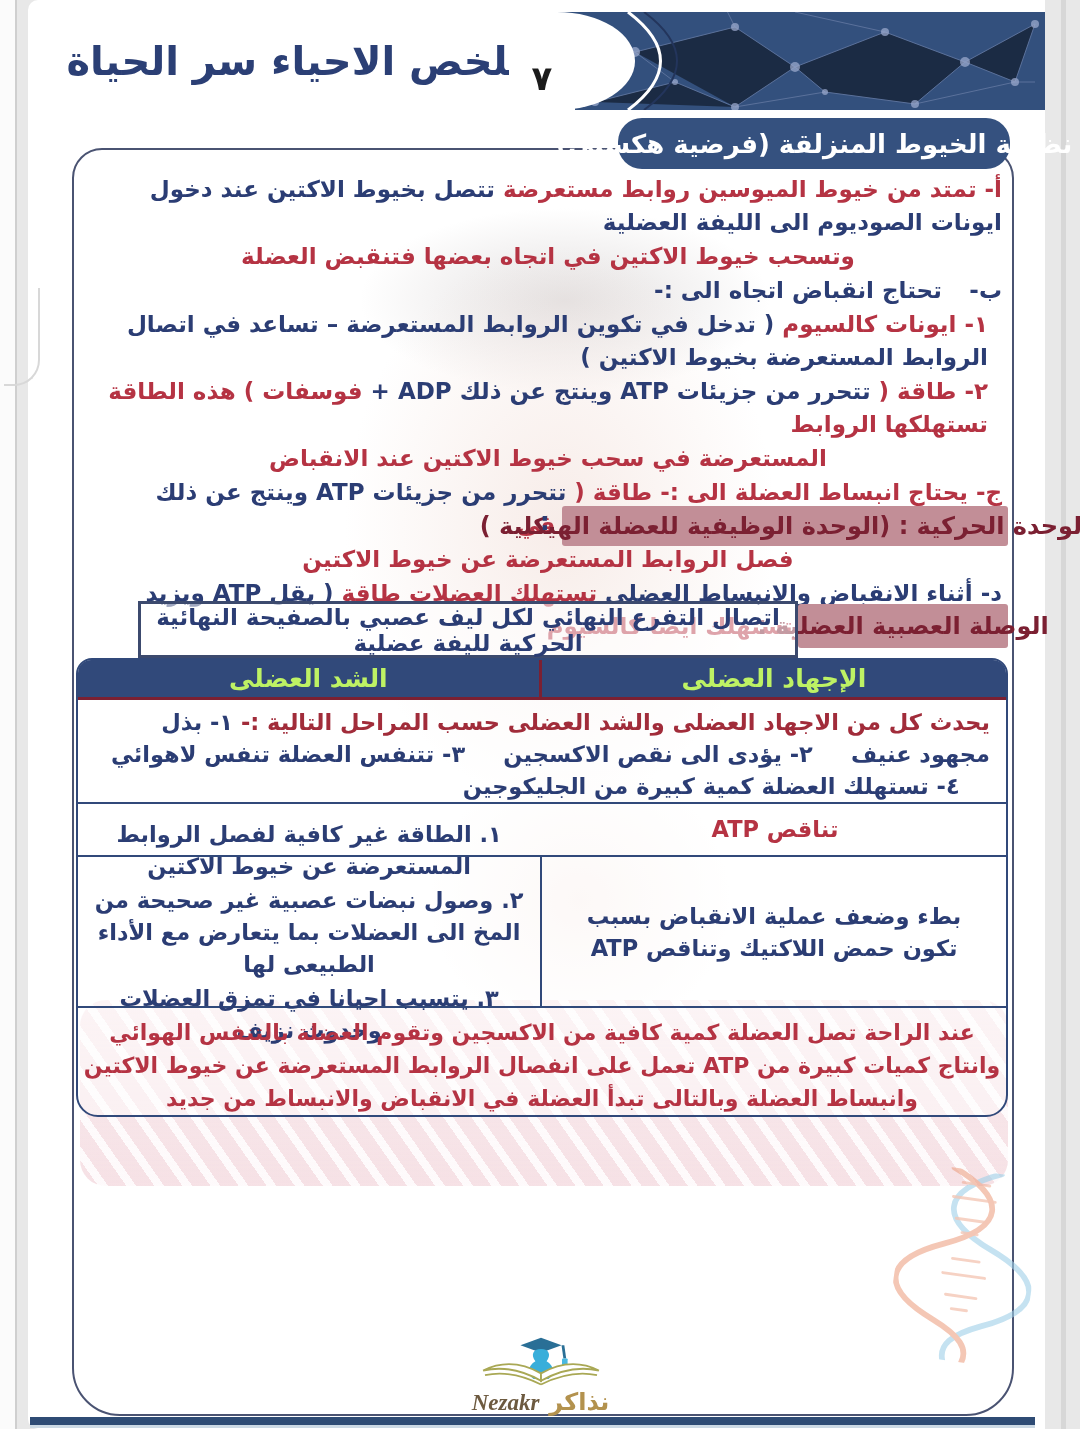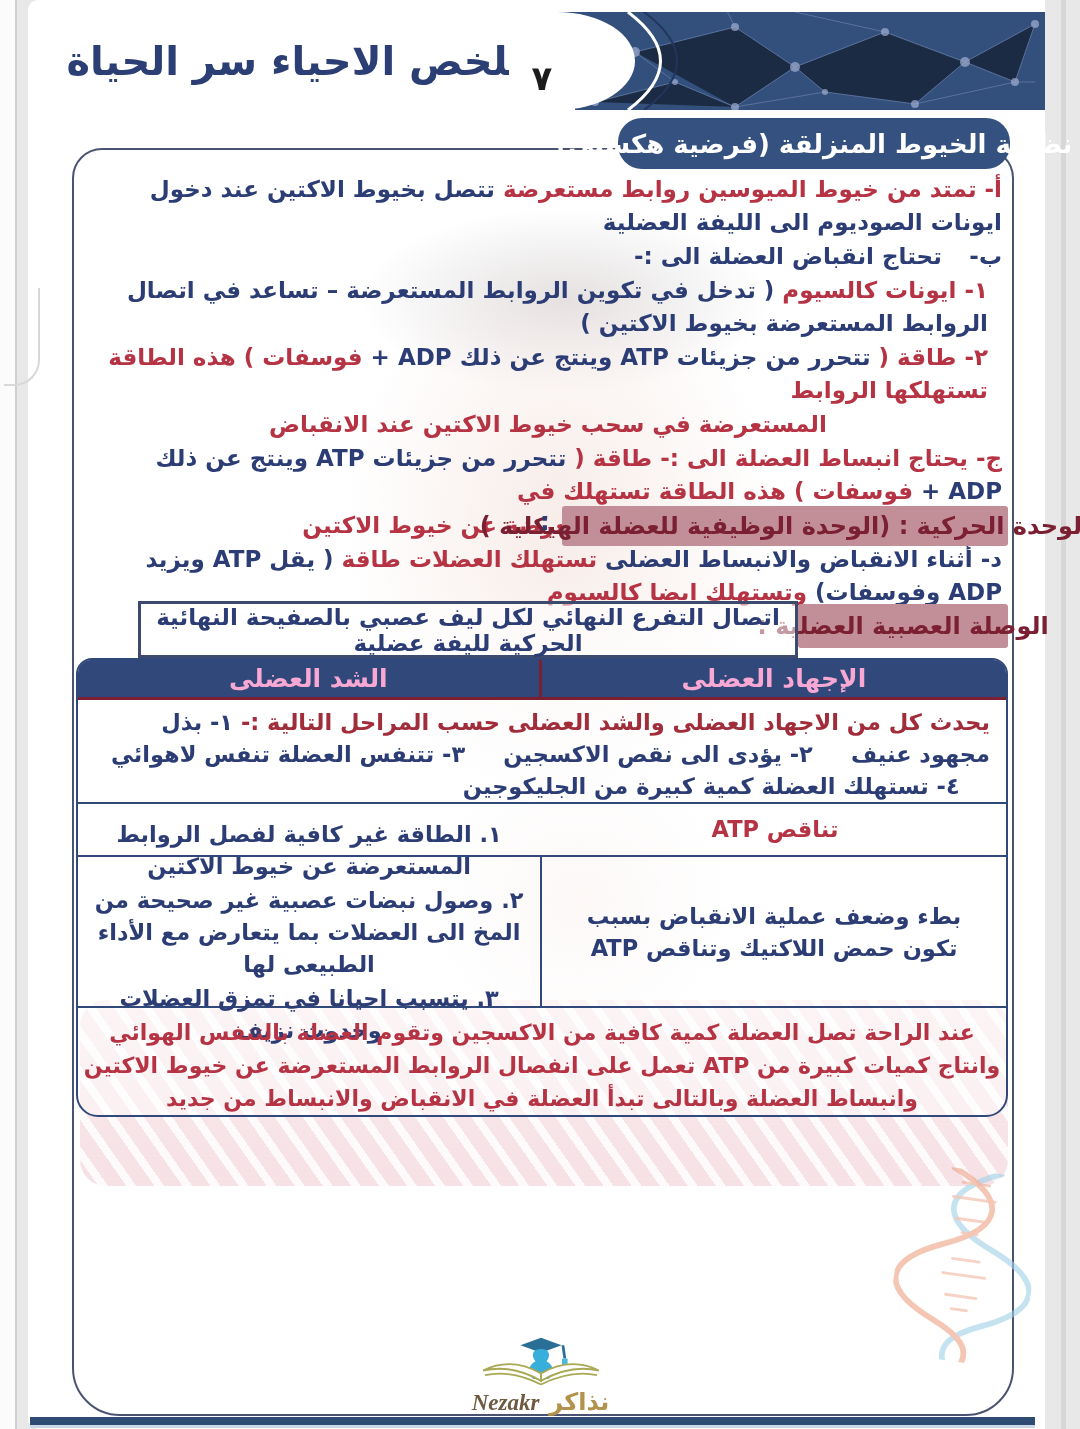--- a/index.html
+++ b/index.html
@@ -49,21 +49,21 @@
   .badge1-colon{position:absolute;left:540px;top:508px;color:#2b3d74;font-size:24px;font-weight:bold;}
   .defbox{position:absolute;border:3px solid #3c4a6e;background:rgba(255,255,255,.55);display:flex;align-items:center;justify-content:center;direction:rtl;}
   .defbox .t{color:#2b3d74;font-size:23px;font-weight:bold;text-align:center;padding:0 10px;}
   .box1{left:68px;top:549px;width:716px;height:49px;}
   .badge2{left:798px;top:604px;width:210px;height:44px;}
   .box2{left:138px;top:601px;width:654px;height:51px;}
 
   
   .mtable{position:absolute;left:76px;top:658px;width:932px;height:459px;direction:rtl;border:2.5px solid #31497a;border-radius:16px 16px 22px 22px;background:rgba(255,255,255,.45);box-sizing:border-box;display:flex;flex-direction:column;}
   .thead{height:54px;background:#31497a;border-radius:13px 13px 0 0;display:flex;border-bottom:3px solid #7b2032;}
-  .thead .cell{display:flex;align-items:center;justify-content:center;color:#f9a8d4;font-size:25px;font-weight:bold;}
+  .thead .cell{display:flex;align-items:center;justify-content:center;color:#bef264;font-size:25px;font-weight:bold;}
   .thead .c-right{width:50.2%;border-left:3px solid #7b2032;}
   .thead .c-left{width:49.8%;}
   .trow{box-sizing:border-box;}
   .row1{height:112px;border-bottom:2px solid #31497a;padding:6px 16px 0 10px;font-weight:bold;font-size:22.5px;line-height:32px;}
   .row1 .intro{color:#a12c3a;}
   .row1 .steps{color:#2b3d74;}
   .row2{height:77px;display:flex;border-bottom:2px solid #31497a;}
   .row3{height:151px;display:flex;border-bottom:2px solid #31497a;}
   .cell2{display:flex;align-items:center;justify-content:center;font-weight:bold;font-size:22.5px;line-height:32px;box-sizing:border-box;}
   .cell2.r{width:50.2%;border-left:2px solid #31497a;}
@@ -137,21 +137,22 @@
   <div class="content-box"></div>
 
   <div class="section-title">
     <div class="t">نظرية الخيوط المنزلقة (فرضية هكسلى)</div>
   </div>
 
   <div class="para">
     <div class="ln">
       <span class="red">أ- تمتد من خيوط الميوسين روابط مستعرضة </span><span class="navy">تتصل بخيوط الاكتين عند دخول ايونات الصوديوم الى الليفة العضلية</span>
     </div>
-    <div class="ln navy">ب-   تحتاج انقباض العضلة الى :-</div>
+    <div class="ln center red">وتسحب خيوط الاكتين في اتجاه بعضها فتنقبض العضلة</div>
+    <div class="ln navy">ب-   تحتاج انقباض اتجاه الى :-</div>
     <div class="ln" style="padding-right:14px;">
       <span class="red">١- ايونات كالسيوم </span><span class="navy">( تدخل في تكوين الروابط المستعرضة – تساعد في اتصال الروابط المستعرضة بخيوط الاكتين )</span>
     </div>
     <div class="ln" style="padding-right:14px;">
       <span class="red">٢- طاقة ( </span><span class="navy">تتحرر من جزيئات ATP وينتج عن ذلك ADP + </span><span class="red">فوسفات ) هذه الطاقة تستهلكها الروابط</span>
     </div>
     <div class="ln center red">المستعرضة في سحب خيوط الاكتين عند الانقباض</div>
     <div class="ln">
       <span class="red">ج- يحتاج انبساط العضلة الى :- طاقة ( </span><span class="navy">تتحرر من جزيئات ATP وينتج عن ذلك ADP + </span><span class="red">فوسفات ) هذه الطاقة تستهلك في</span>
     </div>

